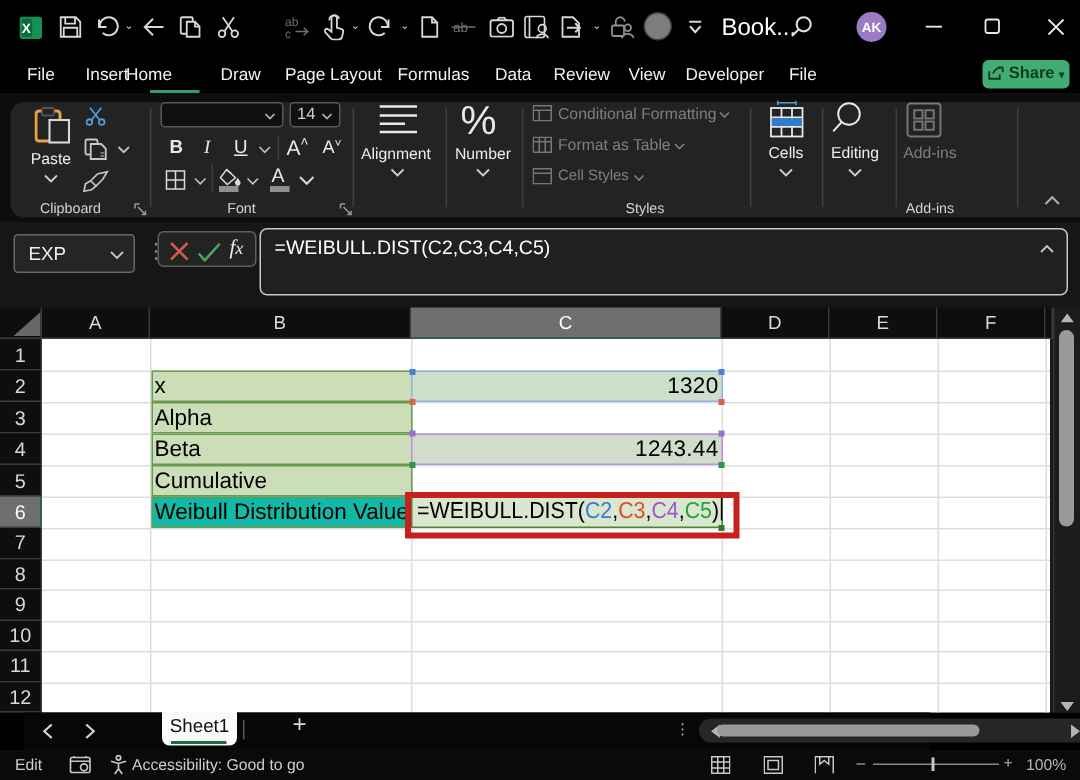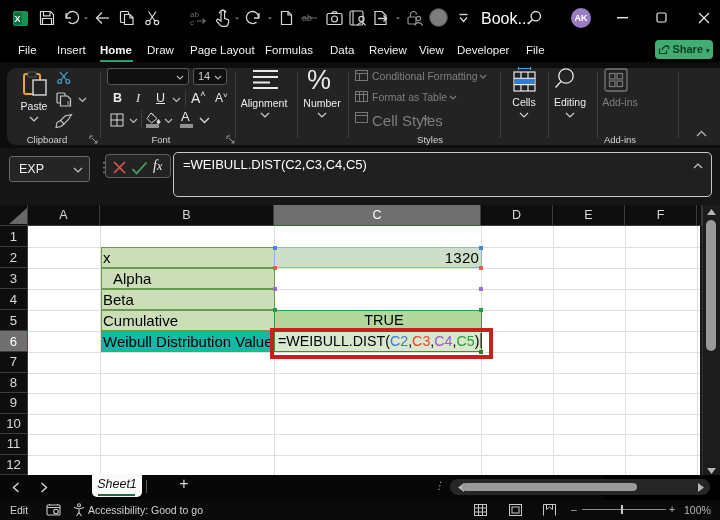--- a/index.html
+++ b/index.html
@@ -10,21 +10,21 @@
 .ticon { position:absolute; }
 #menubar { position:absolute; left:0; top:36px; width:720px; height:26px; background:#000; color:#f2f2f2; font-size:11.5px; }
 .mitem { position:absolute; top:8px; }
 #ribbon { position:absolute; left:0; top:62px; width:720px; height:86px; background:#0d0d0d; color:#e8e8e8; }
 #rpanel { position:absolute; left:7px; top:6px; width:713px; height:77px; background:#232323; border-radius:9px 0 0 9px; }
 .rsep { position:absolute; top:10px; width:1px; height:66px; background:#3f3f3f; }
 .glabel { position:absolute; top:71.5px; font-size:9.5px; color:#d4d4d4; text-align:center; }
 .rtxt { font-size:10.5px; color:#ededed; }
 #fbar { position:absolute; left:0; top:148px; width:720px; height:57px; background:#161616; }
 #grid { position:absolute; left:0; top:205px; width:720px; height:270px; background:#1a1a1a; }
-#tabbar { position:absolute; left:0; top:475px; width:604px; height:25px; background:#070707; color:#e0e0e0;font-style:italic; }
+#tabbar { position:absolute; left:16px; top:475px; width:604px; height:25px; background:#070707; color:#e0e0e0; }
 #statusbar { position:absolute; left:0; top:500px; width:720px; height:20px; background:#0a0a0a; color:#cfcfcf; font-size:10.5px; }
 svg { display:block; }
 .ch { position:absolute; top:0; height:21px; background:#0e0e0e; color:#dadada; font-size:12.5px; text-align:center; line-height:20px; border-right:1px solid #3c3c3c; border-bottom:1px solid #3c3c3c; }
 .rh { position:absolute; left:0; width:28px; background:#0e0e0e; color:#dadada; font-size:13.2px; text-align:center; border-bottom:1px solid #3c3c3c; border-right:1px solid #3c3c3c; }
 .cell { position:absolute; font-size:15px; color:#000; }
 </style>
 </head>
 <body>
 <div id="app">
 
@@ -141,21 +141,21 @@
         <rect x="1" y="1" width="9" height="9" rx="1.5"></rect>
       </svg>
   <svg class="ticon" style="left:698px;top:12px" width="12" height="12" viewBox="0 0 12 12" stroke="#e8e8e8" stroke-width="1.2">
         <path d="M1 1 L11 11 M11 1 L1 11"></path>
       </svg>
 </div>
 
 <div id="menubar">
   <span class="mitem" style="left:18px">File</span>
   <span class="mitem" style="left:57px">Insert</span>
-  <span class="mitem" style="left:100px;font-weight:bold">Home</span>
+  <span class="mitem" style="left:84px;font-weight:normal">Home</span>
   <div class="abs" style="left:100px;top:23.5px;width:33px;height:2.5px;background:#2f9e6e"></div>
   <span class="mitem" style="left:147px">Draw</span>
   <span class="mitem" style="left:190px">Page Layout</span>
   <span class="mitem" style="left:265px">Formulas</span>
   <span class="mitem" style="left:330px">Data</span>
   <span class="mitem" style="left:369px">Review</span>
   <span class="mitem" style="left:419px">View</span>
   <span class="mitem" style="left:457px">Developer</span>
   <span class="mitem" style="left:526px">File</span>
   <div class="abs" style="left:655px;top:3.5px;width:58px;height:19px;background:#42ad72;border-radius:4px;color:#0b3d20;font-size:11px;font-weight:bold;text-align:center;line-height:19px">
@@ -281,21 +281,21 @@
         <path d="M.5 3.5 h12 M4.5 .5 v10 M8.5 .5 v10"></path>
       </svg>
   <span class="abs" style="left:372px;top:29px;font-size:10.5px;color:#7f7f7f">Format as Table</span>
       <svg class="abs" style="left:449px;top:33px" width="8" height="5" viewBox="0 0 8 5" fill="none" stroke="#7f7f7f" stroke-width="1.1">
         <path d="M1 1 L4 4 L7 1"></path>
       </svg>
   <svg class="abs" style="left:355px;top:50px" width="13" height="11" viewBox="0 0 13 11" fill="none" stroke="#777" stroke-width="1">
         <rect x=".5" y=".5" width="12" height="10"></rect>
         <path d="M.5 3.5 h12"></path>
       </svg>
-  <span class="abs" style="left:372px;top:50px;font-size:15px;color:#7f7f7f">Cell Styles</span>
+  <span class="abs" style="left:372px;top:50px;font-size:10px;color:#7f7f7f">Cell Styles</span>
       <svg class="abs" style="left:422px;top:54px" width="8" height="5" viewBox="0 0 8 5" fill="none" stroke="#7f7f7f" stroke-width="1.1">
         <path d="M1 1 L4 4 L7 1"></path>
       </svg>
   <div class="abs glabel" style="left:400px;width:60px">Styles</div>
   <div class="rsep" style="left:500px"></div>
 
   <svg class="abs" style="left:513px;top:5px" width="23" height="25" viewBox="0 0 23 25" fill="none" stroke="#e8e8e8" stroke-width="1.2">
     <path d="M5.5 1.5 h12 M5.5 0 v3 M17.5 0 v3" stroke="#4a9fd8" stroke-width="1.1"></path>
     <rect x="1" y="5" width="21" height="19"></rect>
     <path d="M1 11.3 h21 M1 17.6 h21 M8 5 v19 M15 5 v19"></path>
@@ -399,26 +399,26 @@
   <div class="rh" style="top:126px;height:21px;line-height:21px;background:#6f6f6f;color:#fff">6</div>
   <div class="abs" style="left:26.5px;top:126px;width:1.5px;height:21px;background:#1e6b3c"></div>
   <div class="rh" style="top:147px;height:20.5px;line-height:20.5px">7</div>
   <div class="rh" style="top:167.5px;height:20.5px;line-height:20.5px">8</div>
   <div class="rh" style="top:188px;height:20.5px;line-height:20.5px">9</div>
   <div class="rh" style="top:208.5px;height:20.5px;line-height:20.5px">10</div>
   <div class="rh" style="top:229px;height:20.5px;line-height:20.5px">11</div>
   <div class="rh" style="top:249.5px;height:20.5px;line-height:20.5px">12</div>
 
   <div class="cell" style="left:101px;top:42px;width:174px;height:21px;background:#cbdeb7;border:1px solid #6a9a52;line-height:20.5px;padding-left:1px">x</div>
-  <div class="cell" style="left:101px;top:63px;width:174px;height:21px;background:#cbdeb7;border:1px solid #6a9a52;line-height:20.5px;padding-left:11px">Alpha</div>
+  <div class="cell" style="left:101px;top:63px;width:174px;height:21px;background:#cbdeb7;border:1px solid #6a9a52;line-height:20.5px;padding-left:1px">Alpha</div>
   <div class="cell" style="left:101px;top:84px;width:174px;height:21px;background:#cbdeb7;border:1px solid #6a9a52;line-height:20.5px;padding-left:1px">Beta</div>
   <div class="cell" style="left:101px;top:105px;width:174px;height:21px;background:#cbdeb7;border:1px solid #6a9a52;line-height:20.5px;padding-left:1px">Cumulative</div>
   <div class="cell" style="left:101px;top:126px;width:174px;height:21px;background:#14b8a6;border:1px solid #6a9a52;line-height:20.5px;padding-left:1px">Weibull Distribution Value</div>
   <div class="cell" style="left:274px;top:42px;width:208px;height:21px;background:#cddfca;border:1px solid #8cb4e8;line-height:19.5px;text-align:right;padding-right:2px;font-size:15px;letter-spacing:0.2px">1320</div>
-  <div class="cell" style="left:274px;top:105px;width:208px;height:21px;background:#b3d89e;border:1px solid #2a9a4a;line-height:18.5px;text-align:center;padding-left:12px;font-size:14.5px">TRUE</div>
+  <div class="cell" style="left:274px;top:84px;width:208px;height:21px;background:#d2dcca;border:1px solid #b491dc;line-height:19.5px;text-align:right;padding-right:2px;font-size:15px;letter-spacing:0.2px">1243.44</div>
   <div class="cell" style="left:274px;top:126px;width:208px;height:21px;background:#d9e7ce;border:1px solid #538135;line-height:17px;padding-left:3px;white-space:nowrap;font-size:15.4px"><span style="display:inline-block;transform:scaleX(0.925);transform-origin:0 0">=WEIBULL.DIST(<span style="color:#3e78d2">C2</span>,<span style="color:#e0492f">C3</span>,<span style="color:#9b59d0">C4</span>,<span style="color:#28a03c">C5</span>)<span style="display:inline-block;width:1.6px;height:15px;background:#000;vertical-align:-2px;margin-left:1px"></span></span></div>
 
   <div class="abs" style="left:273px;top:41px;width:4px;height:4px;background:#4a82d8"></div>
   <div class="abs" style="left:479px;top:41px;width:4px;height:4px;background:#4a82d8"></div>
   <div class="abs" style="left:273px;top:61px;width:4px;height:4px;background:#e0604a"></div>
   <div class="abs" style="left:479px;top:61px;width:4px;height:4px;background:#e0604a"></div>
   <div class="abs" style="left:273px;top:82px;width:4px;height:4px;background:#9d6ed0"></div>
   <div class="abs" style="left:479px;top:82px;width:4px;height:4px;background:#9d6ed0"></div>
   <div class="abs" style="left:273px;top:103px;width:4px;height:4px;background:#2a9a4a"></div>
   <div class="abs" style="left:479px;top:103px;width:4px;height:4px;background:#2a9a4a"></div>

